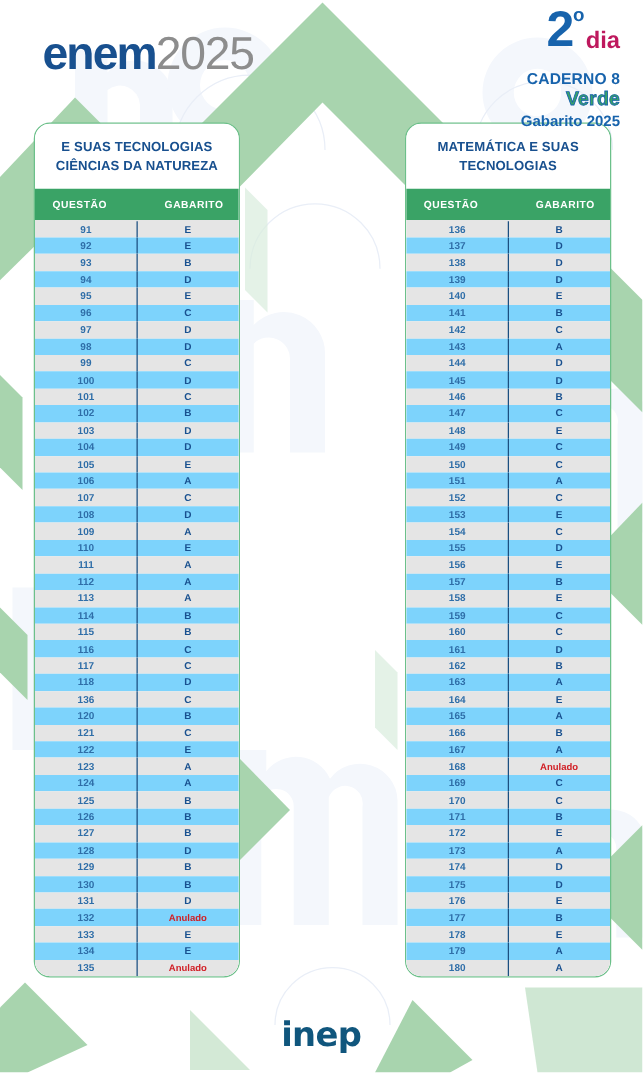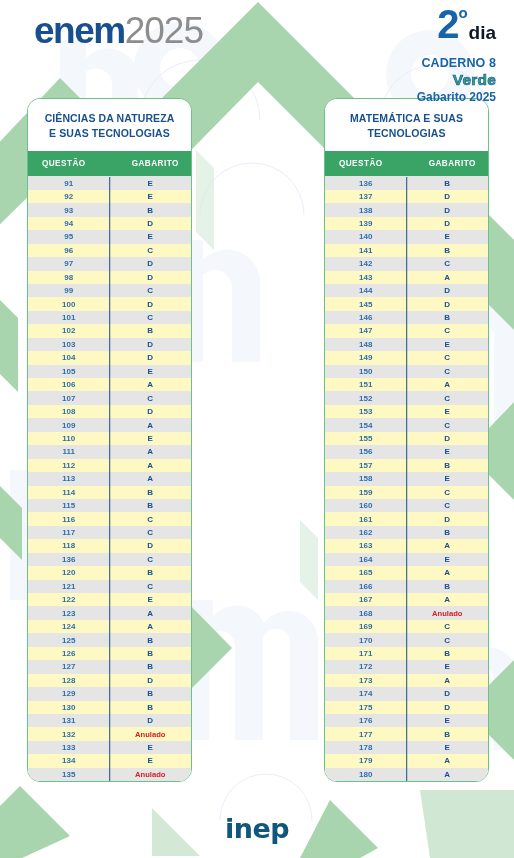--- a/index.html
+++ b/index.html
@@ -10,31 +10,31 @@
     overflow:hidden;position:relative;
   }
   .page{position:absolute;inset:0;overflow:hidden;}
 
   
   .bg{position:absolute;inset:0;z-index:0;pointer-events:none;}
   .bg svg{display:block;width:514px;height:858px;}
 
   
   .header{position:absolute;top:0;left:0;width:514px;height:92px;z-index:3;}
-  .logo-block{position:absolute;left:34px;top:12px;}
+  .logo-block{position:absolute;left:34px;top:24px;}
   .logo-word{font-size:37px;line-height:37px;font-weight:bold;letter-spacing:-1.5px;}
   .logo-enem{color:#18508f;}
   .logo-year{color:#8d8d8d;font-weight:normal;letter-spacing:-1px;}
   .logo-sub{color:#18508f;font-size:9.5px;font-weight:bold;margin-top:3px;letter-spacing:-0.1px;}
 
   .day-block{position:absolute;right:18px;top:4px;text-align:right;color:#1763ac;}
   .day-line{display:flex;align-items:flex-start;justify-content:flex-end;line-height:1;}
   .day-num{font-size:40px;font-weight:bold;color:#1763ac;letter-spacing:-1px;}
   .day-sup{font-size:15px;font-weight:bold;color:#1763ac;margin-top:1px;}
-  .day-dia{font-size:19px;font-weight:bold;color:#0f172a;align-self:flex-end;margin-bottom:2px;margin-left:1px;}
+  .day-dia{font-size:19px;font-weight:bold;color:#be185d;align-self:flex-end;margin-bottom:2px;margin-left:1px;}
   .day-caderno{font-size:12.5px;font-weight:bold;color:#1763ac;margin-top:12px;letter-spacing:0.1px;}
   .day-cor{font-size:15.5px;font-weight:bold;color:#3aa366;
            -webkit-text-stroke:0.7px #1763ac;margin-top:1px;letter-spacing:0.2px;}
   .day-gab{font-size:12px;font-weight:bold;color:#1763ac;margin-top:1px;}
 
   
   .card{
     position:absolute;top:98px;width:163px;
     background:#ffffff;
     border:1.6px solid #6cc08a;
@@ -53,21 +53,21 @@
     display:flex;background:#3aa366;color:#ffffff;
     font-size:8.2px;font-weight:bold;letter-spacing:0.45px;gap:20px;
   }
   .col-head div{padding:8px 0;text-align:center;}
   .ch-q{width:50%;}
   .ch-g{width:50%;}
 
   .rows{background:#fff;}
   .row{display:flex;height:13.45px;align-items:center;position:relative;}
   .row.odd{background:#e5e5e5;}
-  .row.even{background:#fef9c3;}
+  .row.even{background:#7dd3fc;}
   .row .q{width:50%;text-align:center;font-size:8px;color:#2f6ea8;font-weight:bold;}
   .row .a{width:50%;text-align:center;font-size:8px;color:#18508f;font-weight:bold;}
   .row .a.anulado{color:#d12026;font-size:7.6px;}
   .divider{
     position:absolute;left:50%;top:0;bottom:0;width:1.6px;
     background:#1b4f80;transform:translateX(-50%);
   }
   .rows .row:first-child .divider{top:1px;}
 
   
@@ -168,22 +168,22 @@
         <span class="day-dia">dia</span>
       </div>
       <div class="day-caderno">CADERNO 8</div>
       <div class="day-cor">Verde</div>
       <div class="day-gab">Gabarito 2025</div>
     </div>
   </div>
 
   <div class="card card-left">
     <div class="card-title">
+      <div>E SUAS TECNOLOGIAS</div>
       <div>CIÊNCIAS DA NATUREZA</div>
-      <div>E SUAS TECNOLOGIAS</div>
     </div>
     <div class="col-head">
       <div class="ch-q">QUESTÃO</div>
       <div class="ch-g">GABARITO</div>
     </div>
     <div class="rows">
         <div class="row odd">
           <span class="q">91</span>
           <span class="divider"></span>
           <span class="a">E</span>

